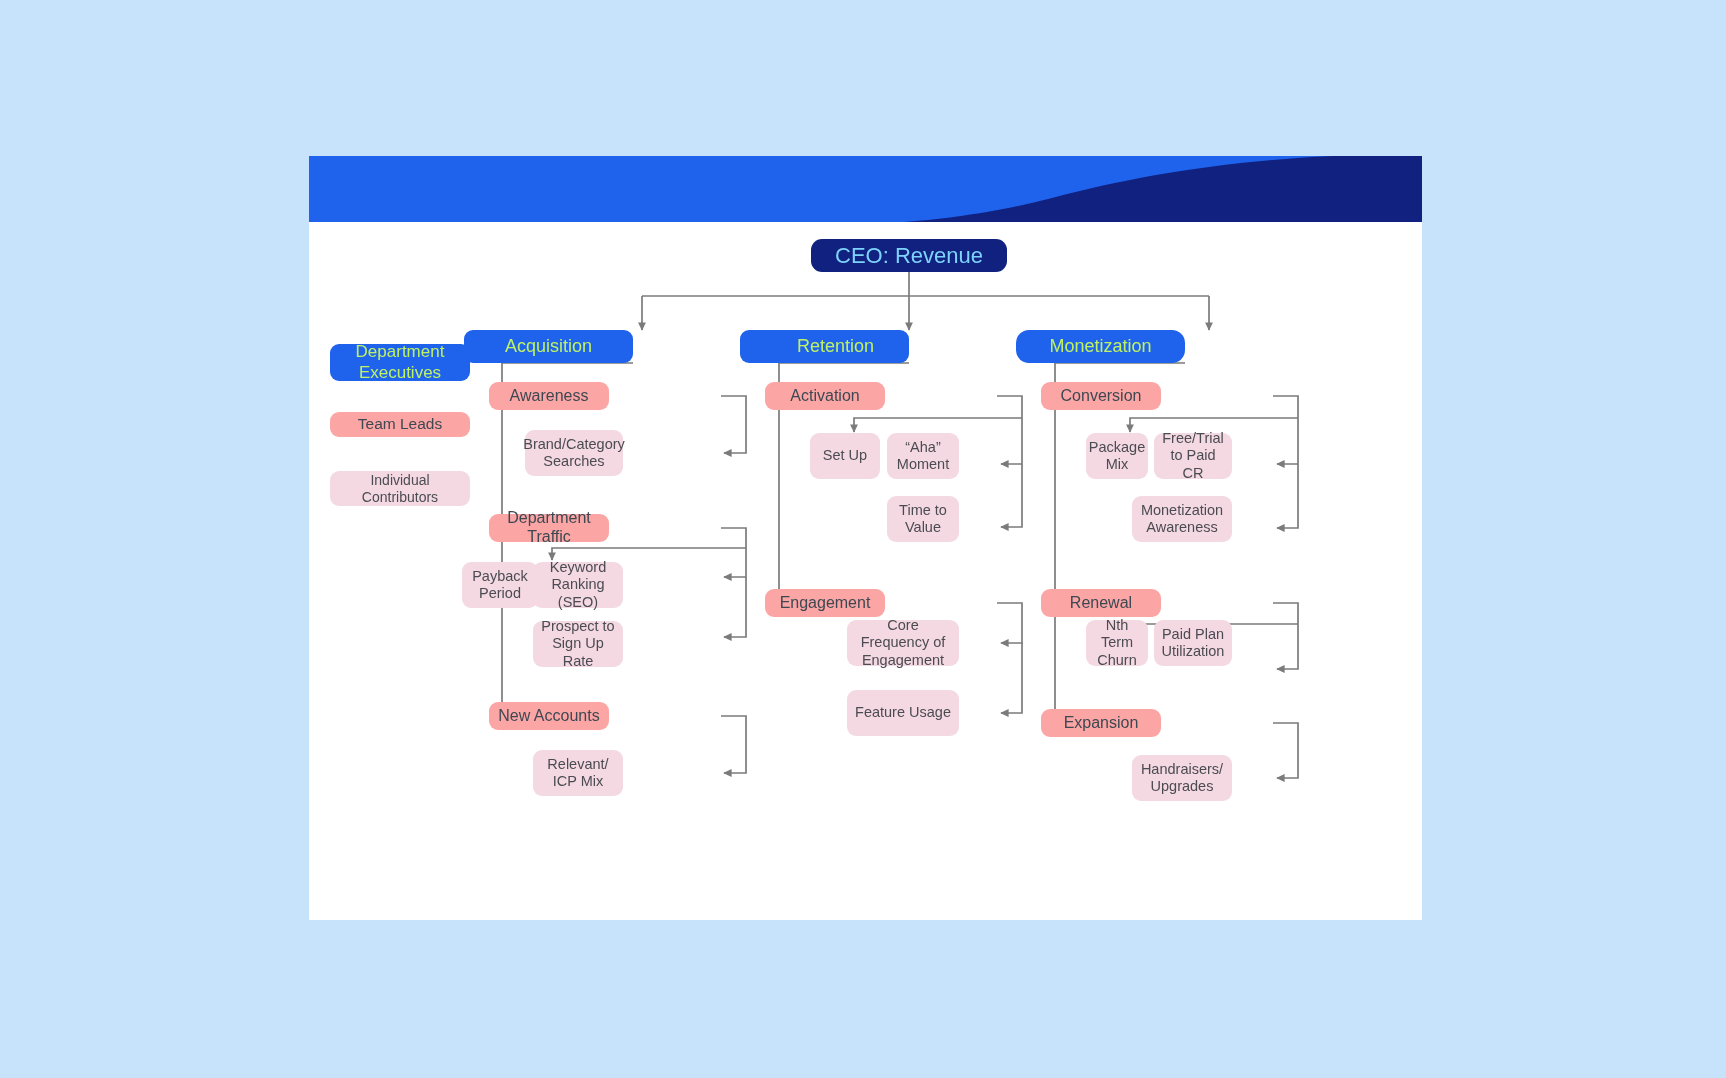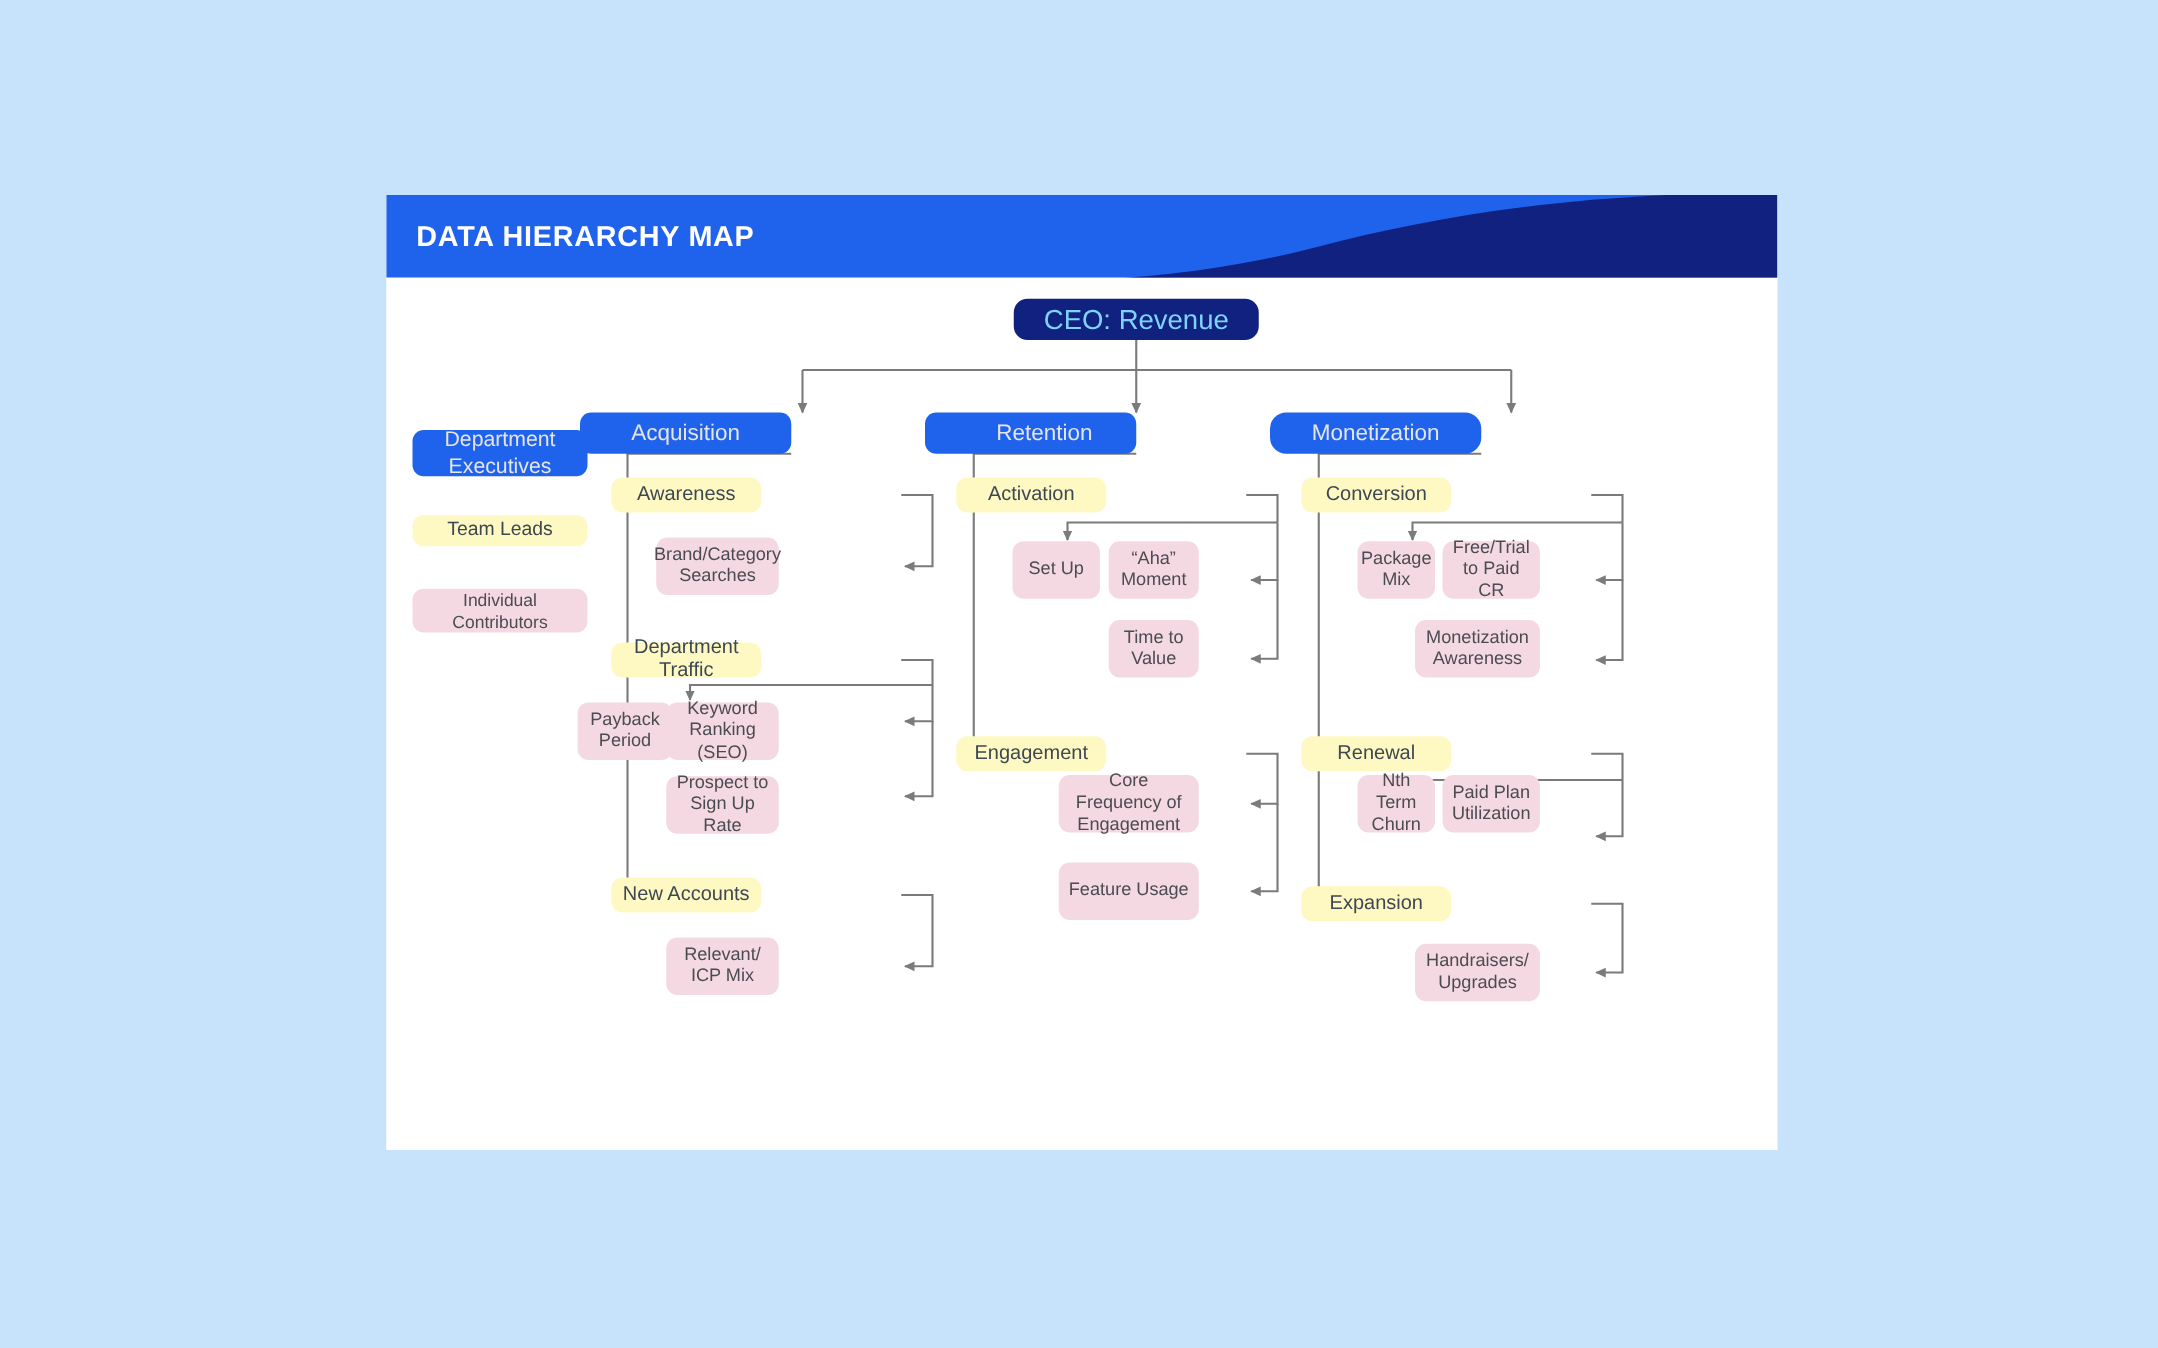--- a/index.html
+++ b/index.html
@@ -71,25 +71,25 @@
     padding: 2px 6px;
   }
   .node.ceo {
     background: #11217f;
     color: #7dd3fc;
     font-size: 22px;
     border-radius: 11px;
   }
   .node.exec {
     background: #1f62ec;
-    color: #e5e5e5;
+    color: #bef264;
     font-size: 18px;
   }
   .node.lead {
-    background: #fef9c3;
+    background: #fca5a5;
     color: #3d4852;
     font-size: 16px;
   }
   .node.ic {
     background: #f5d9e2;
     color: #4b4b52;
     font-size: 14.5px;
   }
   .node.legend-exec { font-size: 17px; }
   .node.legend-lead { font-size: 15.5px; }
@@ -99,21 +99,20 @@
 <body>
 
 <div id="canvas">
 
   <div id="slide">
 
     <div id="header">
       <svg id="header-swoosh" viewBox="0 0 560 70" preserveAspectRatio="none">
         <path d="M560,0 L560,70 L0,70 C0,70 90,70 190,44 C290,18 400,0 560,0 Z" fill="#11217f"></path>
       </svg>
-      <div id="header-title">DATA HIERARCHY MAP</div>
     </div>
 
     <svg id="wires" viewBox="0 0 1113 764">
       <defs>
         <marker id="ah" markerWidth="9" markerHeight="9" refX="7.6" refY="4.5" orient="auto" markerUnits="userSpaceOnUse">
           <path d="M0,0.6 L8.4,4.5 L0,8.4 Z" fill="#7b7b7b"></path>
         </marker>
       </defs>
       <g fill="none" stroke="#7b7b7b" stroke-width="1.7">
 

